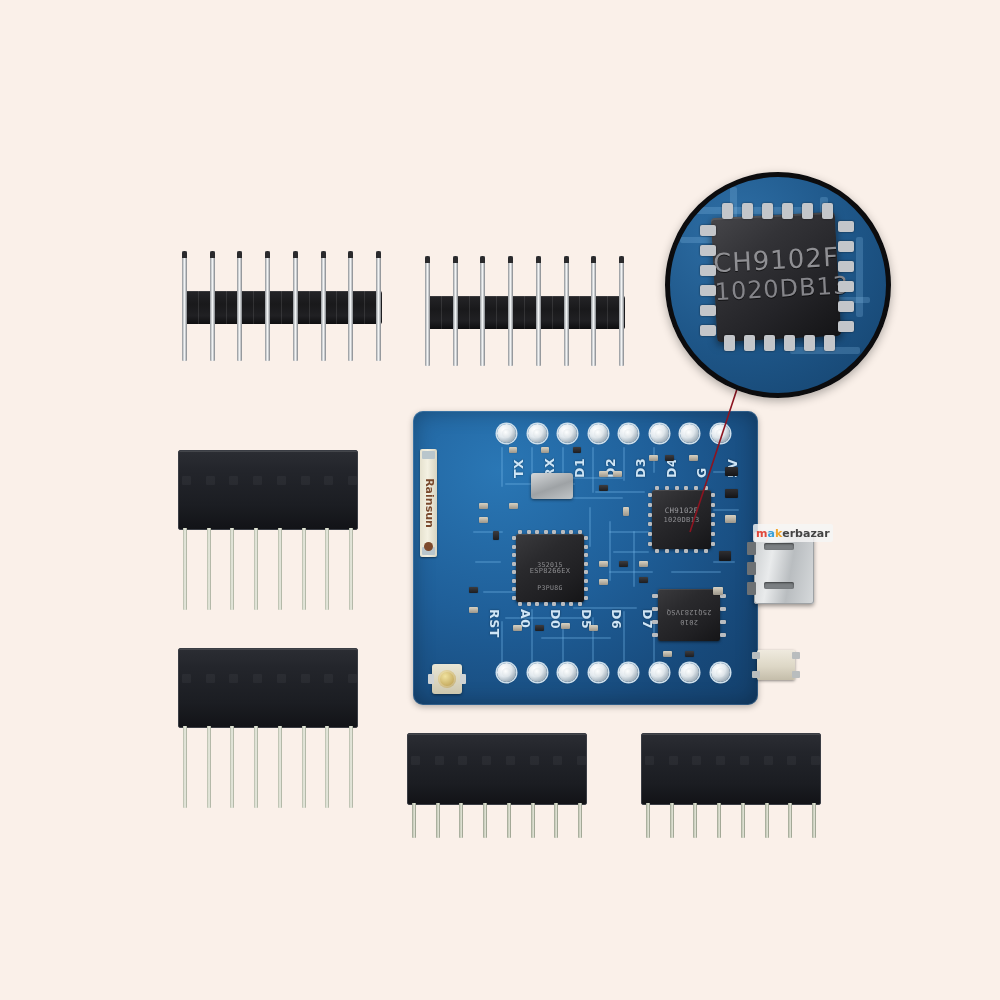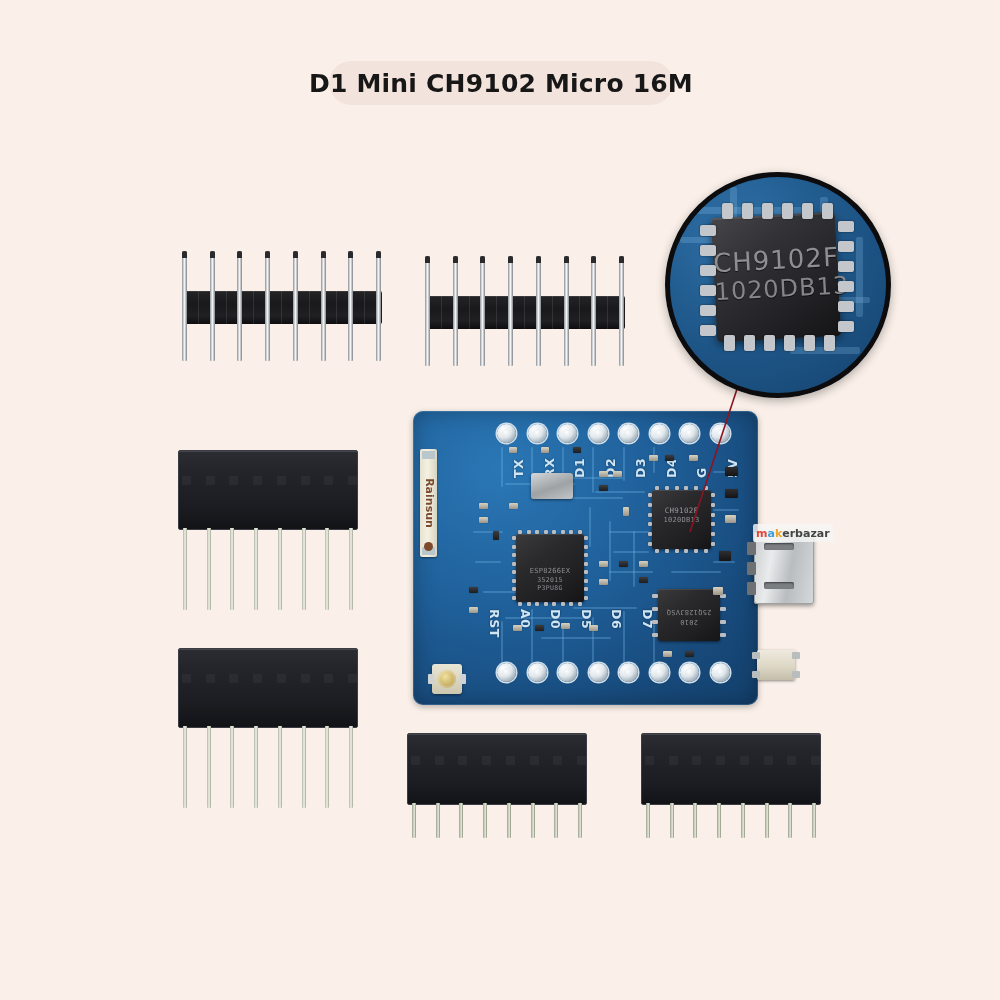--- a/index.html
+++ b/index.html
@@ -202,23 +202,20 @@
   #inset .ipin{position:absolute;background:#c3c6ca;border-radius:2px;box-shadow:0 0 2px rgba(0,0,0,.6);}
 
   
   #leader{position:absolute;left:640px;top:380px;width:120px;height:160px;pointer-events:none;}
 </style>
 </head>
 <body>
 
 <div class="stage">
 
-  <div id="title-pill">
-    <span class="txt">D1 Mini CH9102 Micro 16M</span>
-  </div>
 
   <div class="male-hdr" id="male-left" style="left:182px;top:251px;width:200px;height:110px;">
       <div class="blk" style="top: 39.6px; height: 33px;"></div>
       <div class="pin" style="left: 0px;"></div>
       <div class="pin" style="left: 27.7143px;"></div>
       <div class="blkseam" style="left: 15.8571px; top: 39.6px; height: 33px;"></div>
       <div class="pin" style="left: 55.4286px;"></div>
       <div class="blkseam" style="left: 43.5714px; top: 39.6px; height: 33px;"></div>
       <div class="pin" style="left: 83.1429px;"></div>
       <div class="blkseam" style="left: 71.2857px; top: 39.6px; height: 33px;"></div>
@@ -438,21 +435,21 @@
         </div>
         <div class="plabel down" style="left: 272px; top: 198px;">D8</div>
         <div class="pad" style="left: 297.5px; top: 252px;">
           <div class="ring"></div>
         </div>
         <div class="plabel down" style="left: 302.5px; top: 198px;">3V3</div>
       </div>
 
     <div class="chip" id="esp" style="left:103px;top:123px;width:68px;height:68px;">
       <div class="mark" style="top:34px;font-size:7px;">ESP8266EX</div>
-      <div class="mark" style="top:43px;font-size:6.5px;">352015</div>
+      <div class="mark" style="top:28px;font-size:6.5px;">352015</div>
       <div class="mark" style="top:51px;font-size:6.5px;">P3PU8G</div>
     <div class="qfnpin" style="left: 2.25px; top: -4px; width: 4px; height: 4px;"></div>
         <div class="qfnpin" style="left: 10.75px; top: -4px; width: 4px; height: 4px;"></div>
         <div class="qfnpin" style="left: 19.25px; top: -4px; width: 4px; height: 4px;"></div>
         <div class="qfnpin" style="left: 27.75px; top: -4px; width: 4px; height: 4px;"></div>
         <div class="qfnpin" style="left: 36.25px; top: -4px; width: 4px; height: 4px;"></div>
         <div class="qfnpin" style="left: 44.75px; top: -4px; width: 4px; height: 4px;"></div>
         <div class="qfnpin" style="left: 53.25px; top: -4px; width: 4px; height: 4px;"></div>
         <div class="qfnpin" style="left: 61.75px; top: -4px; width: 4px; height: 4px;"></div>
         <div class="qfnpin" style="left: 2.25px; top: 68px; width: 4px; height: 4px;"></div>

